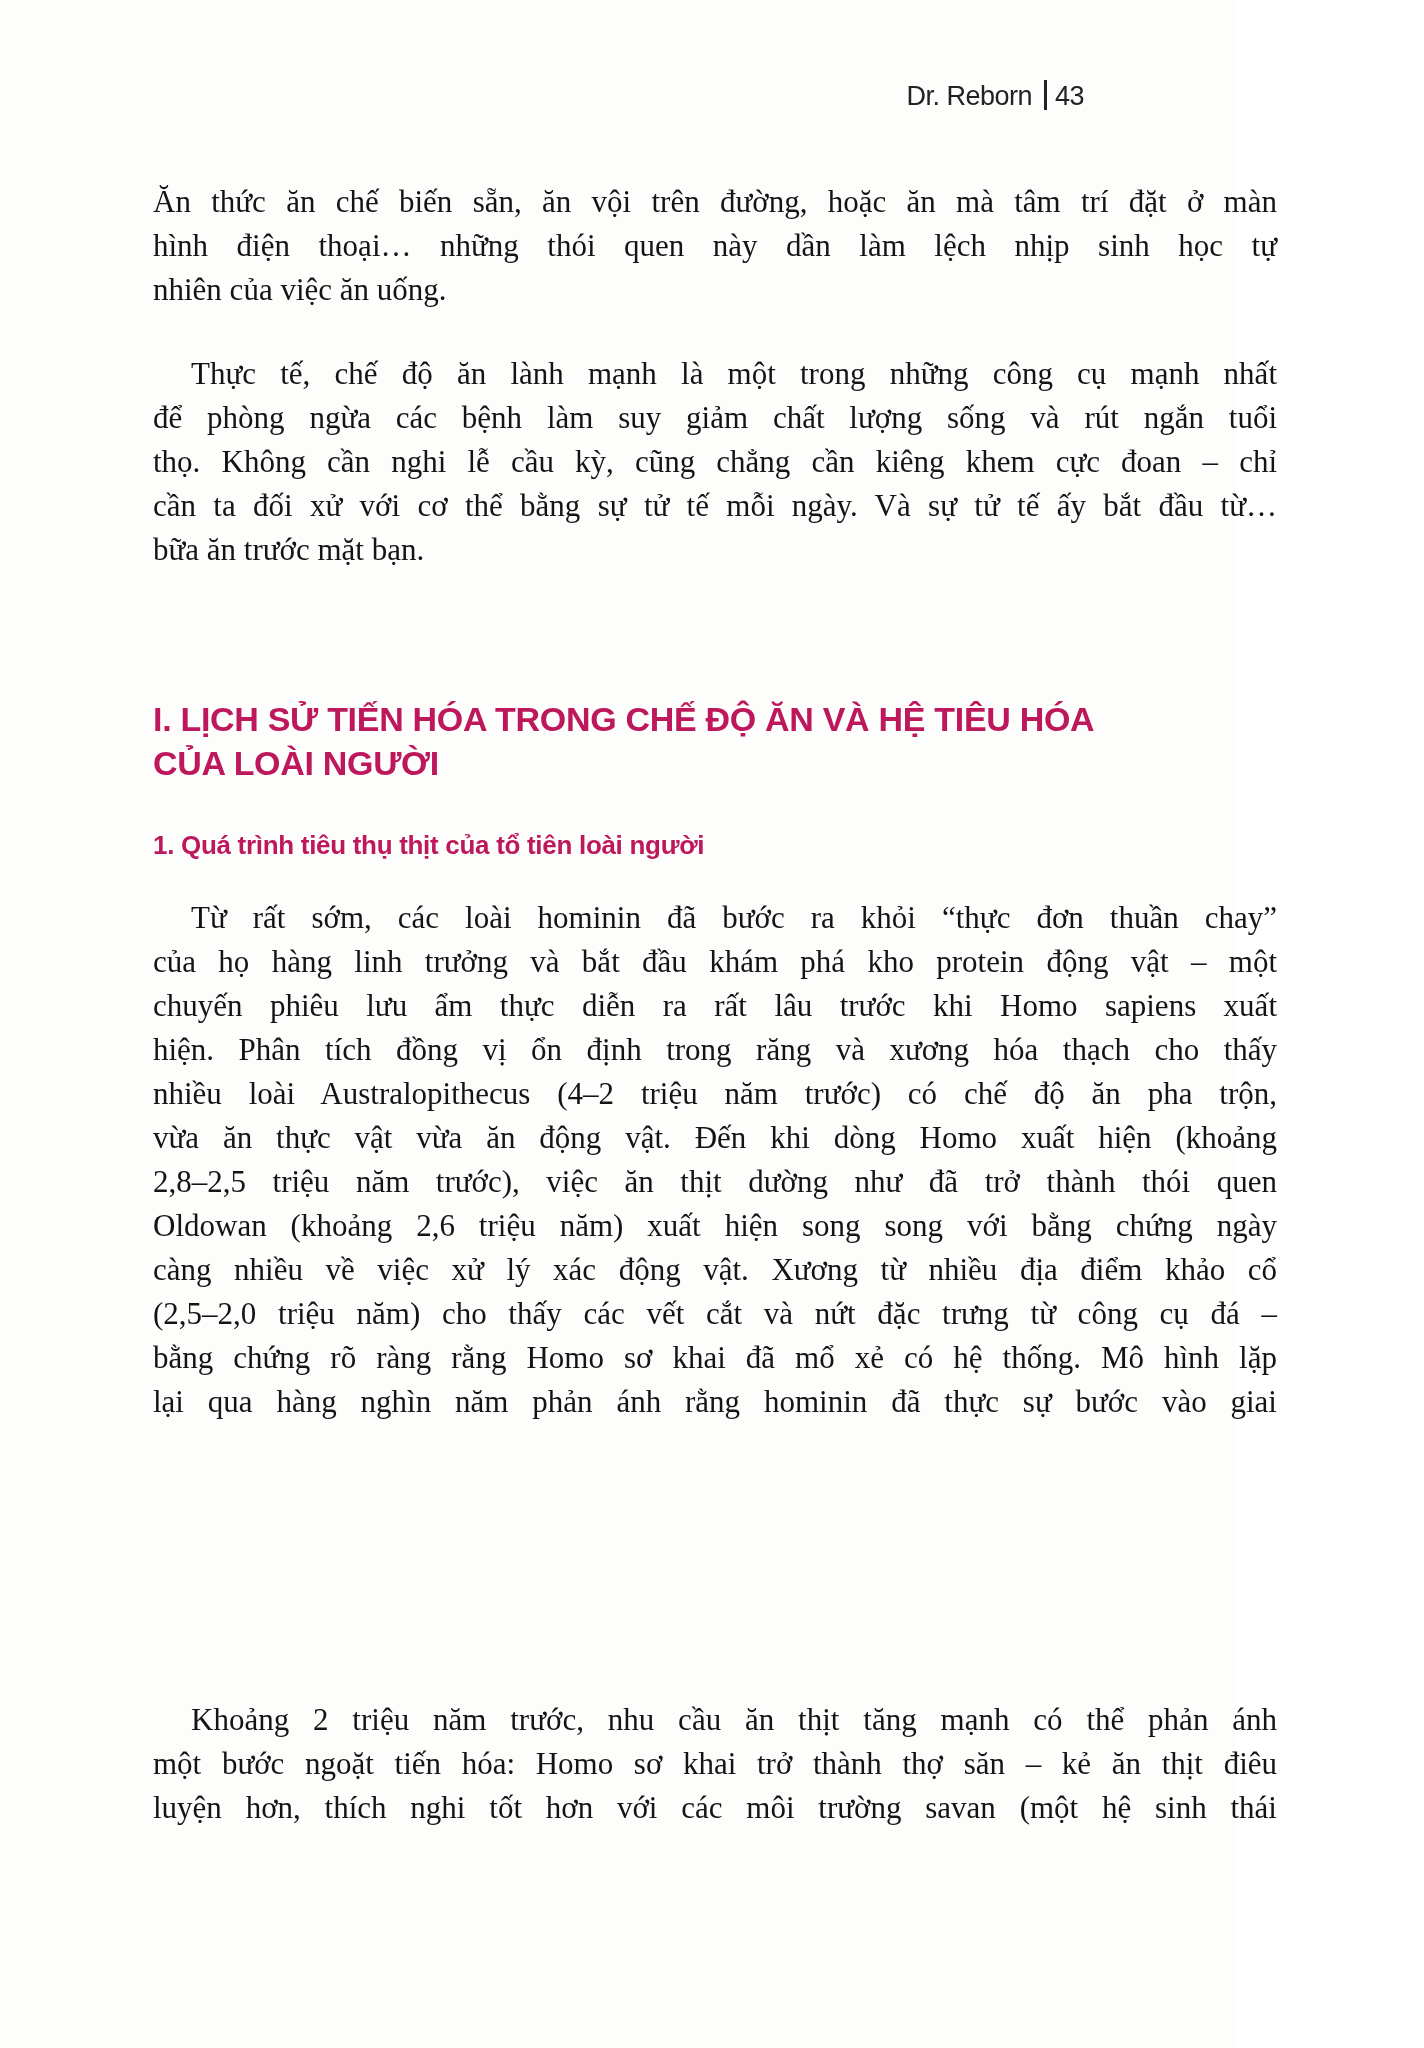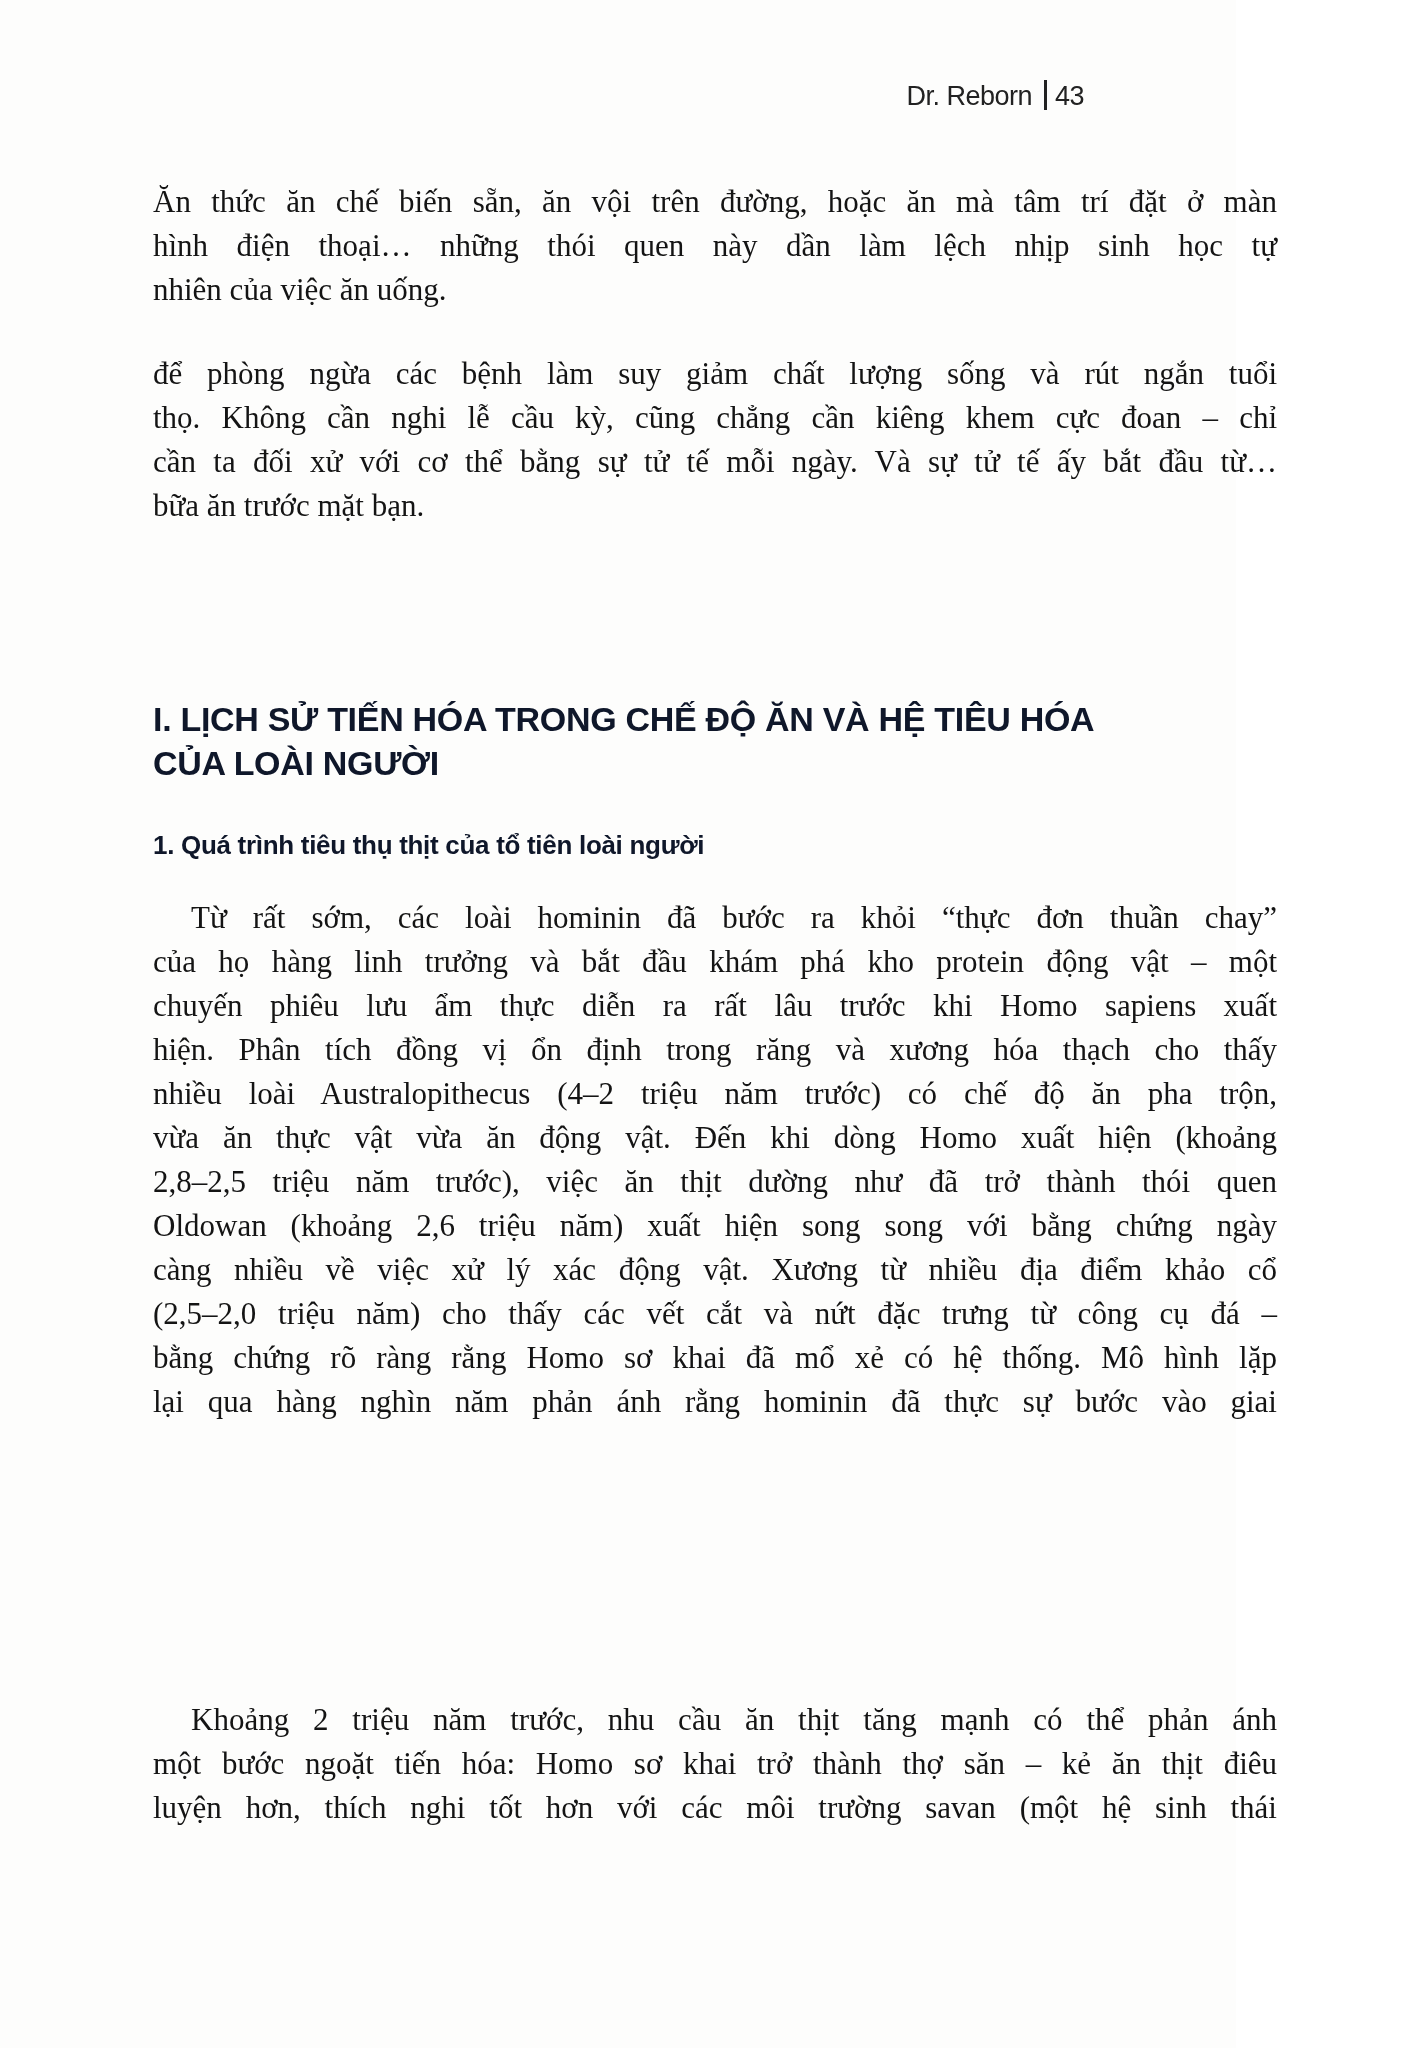--- a/index.html
+++ b/index.html
@@ -13,41 +13,42 @@
   .running-head .sep { display: inline-block; width: 3px; height: 30px; background: #222; vertical-align: -5px; margin: 0 8px 0 12px; }
   .body-text {
     position: absolute; left: 153px; width: 1124px;
     font-family: "Liberation Serif", serif; font-size: 31px; color: #141414;
   }
   .line { display: block; height: 44px; line-height: 44px; white-space: nowrap; text-align: justify; text-align-last: justify; }
   .line.last { text-align-last: left; }
   .line.indent { padding-left: 38px; }
   .heading {
     position: absolute; left: 153px; width: 1124px;
-    font-family: "Liberation Sans", sans-serif; font-weight: bold; color: #0f172a;
+    font-family: "Liberation Sans", sans-serif; font-weight: bold; color: #be185d;
   }
   .h1 .hl { display: block; font-size: 34px; height: 44px; line-height: 44px; white-space: nowrap; letter-spacing: -0.3px; }
   .h2 { font-size: 26px; line-height: 40px; white-space: nowrap; letter-spacing: -0.3px; }
 </style>
 </head>
 <body>
 
 <div class="page">
 
   <div class="running-head">
     <span>Dr. Reborn</span><span class="sep"></span><span>43</span>
   </div>
 
   <div class="body-text" style="top:180px;">
     <span class="line">Ăn thức ăn chế biến sẵn, ăn vội trên đường, hoặc ăn mà tâm trí đặt ở màn</span>
     <span class="line">hình điện thoại… những thói quen này dần làm lệch nhịp sinh học tự</span>
     <span class="line last">nhiên của việc ăn uống.</span>
   </div>
 
   <div class="body-text" style="top:352px;">
+    <span class="line indent">Thực tế, chế độ ăn lành mạnh là một trong những công cụ mạnh nhất</span>
     <span class="line">để phòng ngừa các bệnh làm suy giảm chất lượng sống và rút ngắn tuổi</span>
     <span class="line">thọ. Không cần nghi lễ cầu kỳ, cũng chẳng cần kiêng khem cực đoan – chỉ</span>
     <span class="line">cần ta đối xử với cơ thể bằng sự tử tế mỗi ngày. Và sự tử tế ấy bắt đầu từ…</span>
     <span class="line last">bữa ăn trước mặt bạn.</span>
   </div>
 
   <div class="heading h1" style="top:697px;">
     <span class="hl">I. LỊCH SỬ TIẾN HÓA TRONG CHẾ ĐỘ ĂN VÀ HỆ TIÊU HÓA</span>
     <span class="hl">CỦA LOÀI NGƯỜI</span>
   </div>

